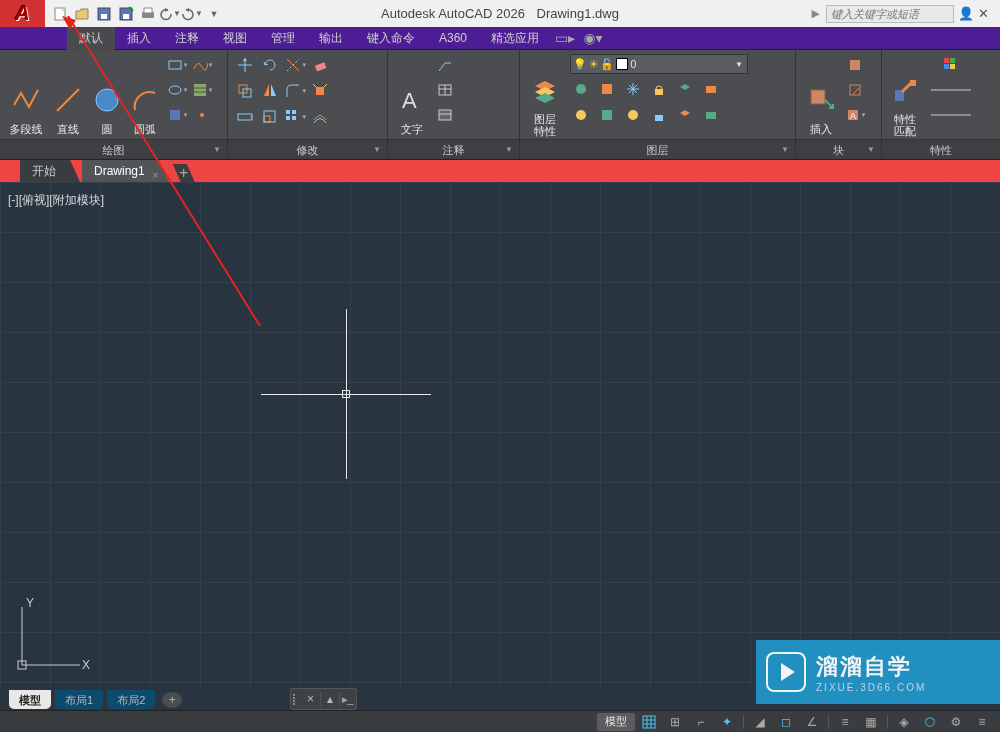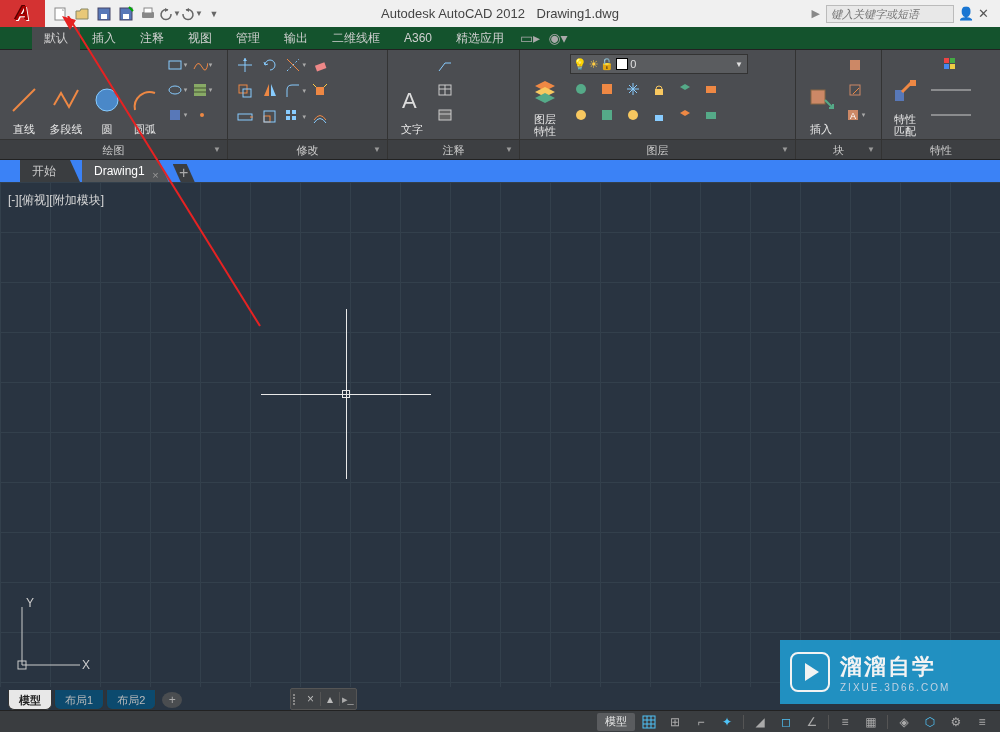--- a/index.html
+++ b/index.html
@@ -14,21 +14,21 @@
 .qat span.drop { font-size: 8px; color: #666; }
 .title-text { position: absolute; left: 50%; transform: translateX(-50%); font-size: 13px; color: #444; }
 .title-text .doc { margin-left: 8px; }
 .search-area { position: absolute; right: 46px; display: flex; align-items: center; gap: 4px; height: 20px;}
 .search-arrow { color: #888; font-size: 11px; margin-right:2px;}
 .search-input { width: 128px; height: 18px; background: #e8e8e8; border: 1px solid #bbb; font-size: 11px; color: #888; font-style: italic; padding-left: 4px; }
 .title-icons { position: absolute; right: 6px; display: flex; gap: 4px; }
 .title-icons div { width: 16px; height: 16px; font-size: 13px; color: #555;}
 
 
-.menubar { height: 23px; background: #14532d; display: flex; align-items: center; padding-left: 32px; gap: 0; border-bottom: 1px solid #222;}
+.menubar { height: 23px; background: #4c1d95; display: flex; align-items: center; padding-left: 67px; gap: 0; border-bottom: 1px solid #222;}
 .menu-item { padding: 0 12px; color: #d0d0d0; font-size: 12px; height: 23px; line-height: 23px; }
 .menu-item.active { background: #484a4d; }
 .menu-extra { width: 28px; display:flex; align-items:center; justify-content:center; color:#aaa; font-size:14px; }
 
 
 .ribbon { height: 110px; background: #4b4d51; display: flex; border-bottom: 1px solid #222; }
 .panel { border-right: 1px solid #333; display: flex; flex-direction: column; }
 .panel-body { flex: 1; display: flex; padding: 4px 6px 0 6px; gap: 4px; }
 .panel-title { height: 20px; background: #3d3f42; color: #ccc; font-size: 11px; text-align: center; line-height: 20px; border-top: 1px solid #333; position: relative;}
 .panel-title .arrow { position: absolute; right: 6px; font-size: 8px; color: #999;}
@@ -38,21 +38,21 @@
 .small-row { display: flex; gap: 3px; }
 .small-btn { width: 22px; height: 22px; display: flex; align-items: center; justify-content: center; }
 .small-btn .d { font-size: 7px; color: #aaa; margin-left: 1px;}
 
 
 .layer-combo { width: 178px; height: 20px; background: #5a5c5f; border: 1px solid #333; display: flex; align-items: center; padding-left: 2px; gap: 2px; color: #e0e0e0; font-size: 11px;}
 .layer-combo .sq { width: 12px; height: 12px; background: #fff; border:1px solid #000;}
 .layer-combo .drop { margin-left: auto; margin-right: 4px; font-size: 8px;}
 
 
-.filetabs { height: 22px; background: #3b82f6; display: flex; align-items: flex-end; padding-left: 20px; }
+.filetabs { height: 22px; background: #ef4444; display: flex; align-items: flex-end; padding-left: 20px; }
 .filetab { height: 22px; padding: 0 24px 0 12px; background: #3a3d40; color: #ccc; font-size: 12px; line-height: 22px; border-radius: 0; margin-right: 2px; position: relative; clip-path: polygon(0 0, calc(100% - 10px) 0, 100% 100%, 0 100%);}
 .filetab.active { background: #525558; color: #fff; }
 .filetab .x { position: absolute; right: 10px; top: 4px; font-size: 11px; color: #999;}
 .addtab { width: 22px; height: 18px; background: #3a3d40; color: #aaa; text-align: center; line-height: 18px; clip-path: polygon(0 0, calc(100% - 8px) 0, 100% 100%, 8px 100%); margin-left:2px;}
 
 
 .canvas { position: absolute; top: 182px; left: 0; right: 0; bottom: 45px; background: #293441; overflow: hidden;}
 .grid-bg { position: absolute; inset: 0; background-image: linear-gradient(#33404c 1px, transparent 1px), linear-gradient(90deg, #33404c 1px, transparent 1px); background-size: 50px 50px; }
 .view-label { position: absolute; top: 10px; left: 8px; color: #d8d8d8; font-size: 12px; }
 .crosshair { position: absolute; left: 346px; top: 212px; }
@@ -81,21 +81,21 @@
 .layout-add { width: 20px; text-align: center; background: #4a4d50; border-radius: 50%; color: #aaa; font-size: 12px; height:16px; line-height:16px; margin-left: 4px;}
 
 
 .statusbar { position: absolute; bottom: 0; left: 0; right: 0; height: 22px; background: #3a3d40; display: flex; align-items: center; justify-content: flex-end; padding: 0 6px; gap: 2px; border-top: 1px solid #222;}
 .status-btn { min-width: 24px; height: 18px; display: flex; align-items: center; justify-content: center; color: #aaa; font-size: 12px; padding: 0 2px;}
 .status-btn.on { color: #4fc3f7;}
 .status-sep { width: 1px; height: 14px; background: #555; margin: 0 2px;}
 .model-btn { background: #5a5c5f; padding: 0 8px; border-radius: 2px; font-size: 11px; color: #e8e8e8;}
 
 
-.watermark { position: absolute; right: 0; bottom: 28px; width: 220px; height: 64px; background: #2196c9; display: flex; align-items: center; padding: 0 10px; gap: 10px; opacity: 0.94;}
+.watermark { position: absolute; right: 0; bottom: 28px; width: 244px; height: 64px; background: #2196c9; display: flex; align-items: center; padding: 0 10px; gap: 10px; opacity: 0.94;}
 .watermark .play { width: 40px; height: 40px; border: 2px solid #fff; border-radius: 8px; display: flex; align-items: center; justify-content: center;}
 .watermark .play div { width: 0; height: 0; border-left: 14px solid #fff; border-top: 9px solid transparent; border-bottom: 9px solid transparent; margin-left: 4px;}
 .watermark .txt { color: #fff; }
 .watermark .txt .big { font-size: 22px; font-weight: bold; letter-spacing: 2px;}
 .watermark .txt .small { font-size: 10px; letter-spacing: 2px; color: #cde;}
 
 
 svg { display: block; }
 </style>
 </head>
@@ -148,66 +148,66 @@
           <path d="M5 3 A5 5 0 1 1 2 7" fill="none" stroke="#666" stroke-width="1.5"></path>
           <path d="M8 1 L5 3 L8 5 Z" fill="#666"></path>
         </svg>
         <span class="drop">▼</span>
       </div>
     <div class="qat-btn">
         <span style="font-size:9px;color:#666;">▼</span>
       </div>
   </div>
   <div class="title-text">
-    <span>Autodesk AutoCAD 2012</span>
+    <span>Autodesk AutoCAD 2026</span>
     <span class="doc">Drawing1.dwg</span>
   </div>
   <div class="search-area">
     <span class="search-arrow">▶</span>
     <input class="search-input" placeholder="键入关键字或短语" style="">
   </div>
   <div class="title-icons">
     <div>👤</div>
     <div>✕</div>
   </div>
 </div>
 
 <div class="menubar">
   <div class="menu-item active">默认</div>
   <div class="menu-item">插入</div>
   <div class="menu-item">注释</div>
   <div class="menu-item">视图</div>
   <div class="menu-item">管理</div>
   <div class="menu-item">输出</div>
-  <div class="menu-item">二维线框</div>
+  <div class="menu-item">键入命令</div>
   <div class="menu-item">A360</div>
   <div class="menu-item">精选应用</div>
   <div class="menu-extra">▭▸</div>
   <div class="menu-extra">◉▾</div>
 </div>
 
 <div class="ribbon">
 
   <div class="panel" style="width:228px">
     <div class="panel-body">
+      <div class="big-btn" style="width:40px">
+        <div class="icon">
+            <svg width="30" height="30">
+              <polyline points="3,20 10,8 18,22 27,5" fill="none" stroke="#e84" stroke-width="2"></polyline>
+            </svg>
+          </div>
+        <span>多段线</span>
+      </div>
       <div class="big-btn" style="width:36px">
         <div class="icon">
             <svg width="30" height="30">
               <line x1="4" y1="26" x2="26" y2="4" stroke="#e84" stroke-width="2"></line>
             </svg>
           </div>
         <span>直线</span>
-      </div>
-      <div class="big-btn" style="width:40px">
-        <div class="icon">
-            <svg width="30" height="30">
-              <polyline points="3,20 10,8 18,22 27,5" fill="none" stroke="#e84" stroke-width="2"></polyline>
-            </svg>
-          </div>
-        <span>多段线</span>
       </div>
       <div class="big-btn" style="width:34px">
         <div class="icon">
             <svg width="30" height="30">
               <circle cx="15" cy="15" r="11" fill="#4a88c8" stroke="#8cf"></circle>
             </svg>
           </div>
         <span>圆</span>
       </div>
       <div class="big-btn" style="width:34px">

